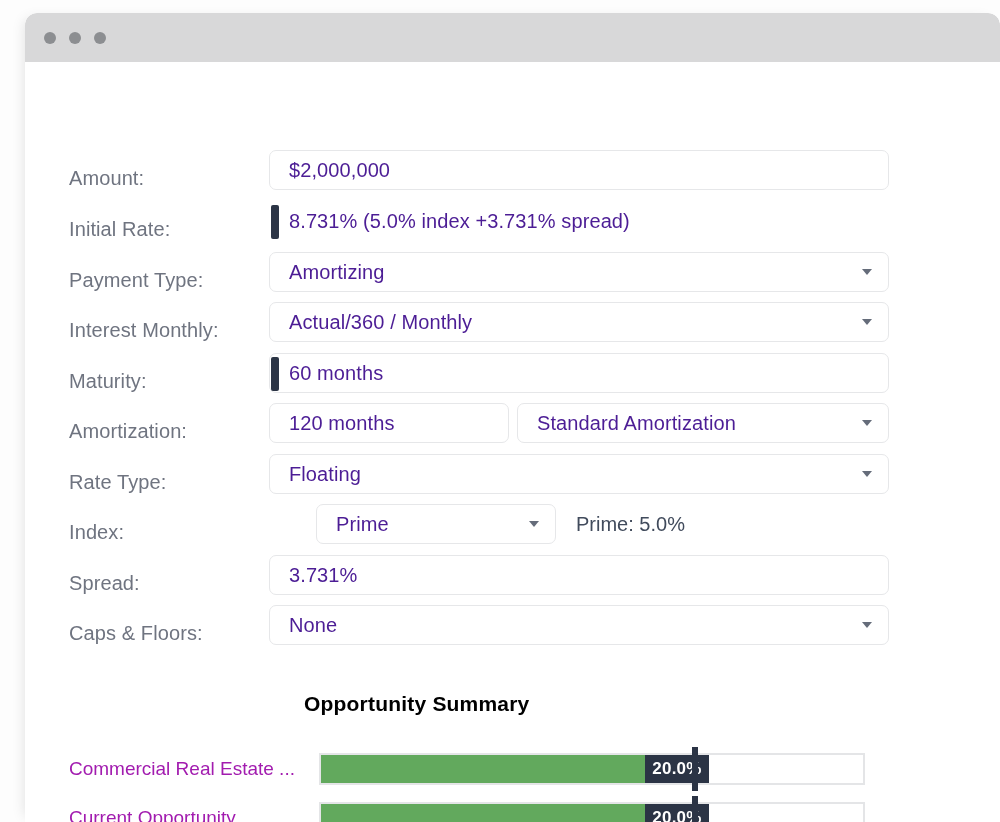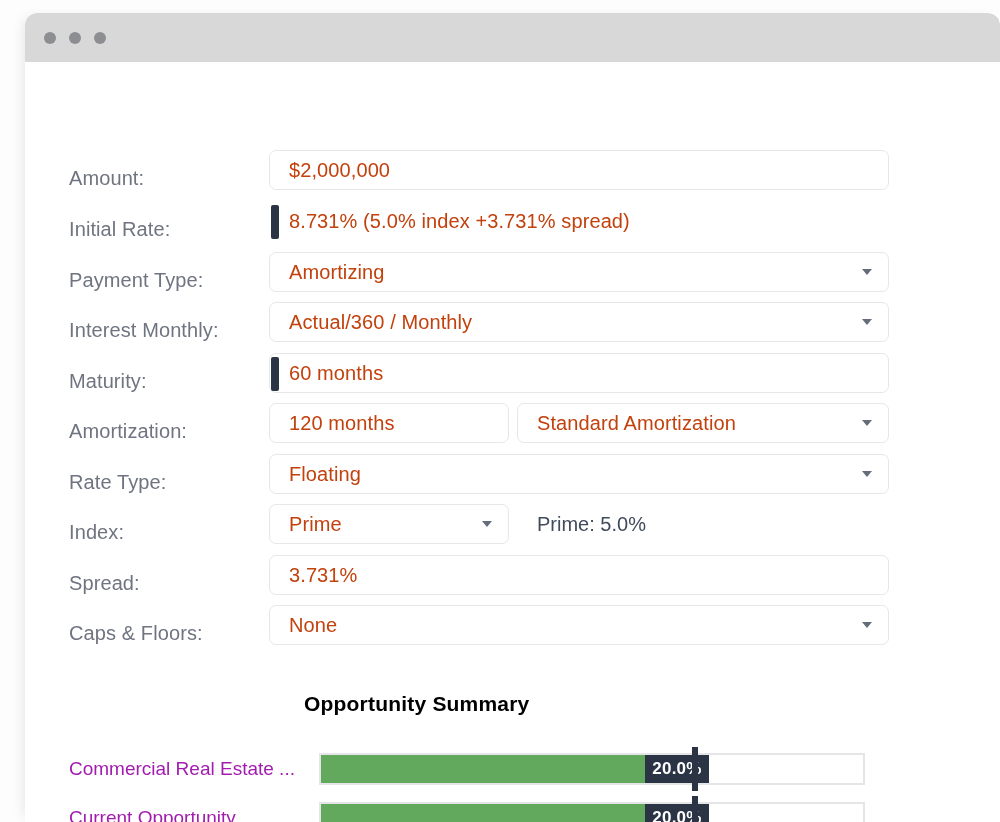--- a/index.html
+++ b/index.html
@@ -96,29 +96,29 @@
     position: relative;
     box-sizing: border-box;
     height: 40px;
     background: #ffffff;
     border: 1px solid #e6e7e9;
     border-radius: 7px;
     display: flex;
     align-items: center;
     padding-left: 19px;
     font-size: 20px;
-    color: #c2410c;
+    color: #4c1d95;
     letter-spacing: 0.1px;
     white-space: nowrap;
   }
 
   .field.w-main { width: 620px; }
   .field.w-half { width: 240px; }
   .field.w-half2 { width: 372px; margin-left: 8px; }
-  .field.w-idx  { width: 240px; }
+  .field.w-idx  { width: 240px; margin-left: 47px; }
 
   
   .field.plain {
     border-color: transparent;
     background: transparent;
     padding-left: 19px;
   }
   .field.plain.bordered {
     border-color: #e6e7e9;
     background: #ffffff;
@@ -140,21 +140,21 @@
     top: 50%;
     transform: translateY(-50%);
     width: 0;
     height: 0;
     border-left: 5px solid transparent;
     border-right: 5px solid transparent;
     border-top: 6px solid #656c7a;
   }
 
   .side-note {
-    margin-left: 28px;
+    margin-left: 20px;
     font-size: 20px;
     color: #414b5c;
     white-space: nowrap;
   }
 
   
   .summary-title {
     position: absolute;
     left: 279px;
     top: 630px;

